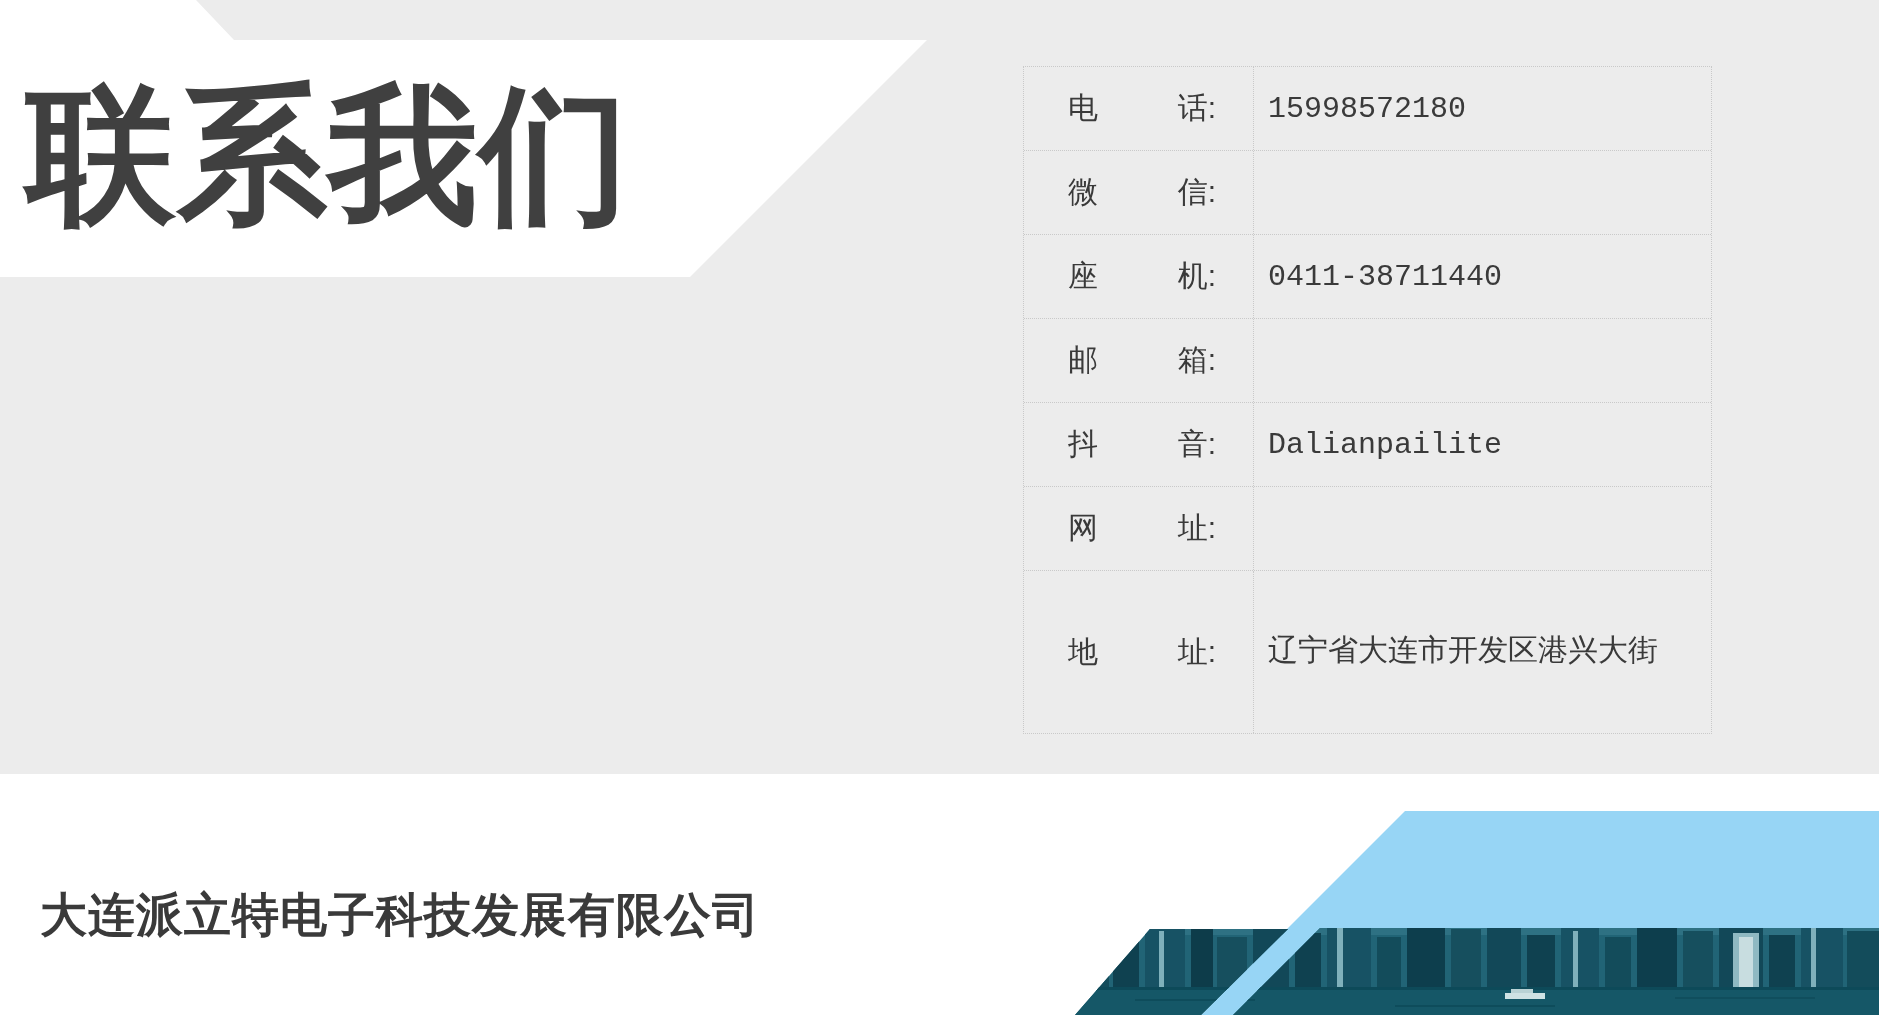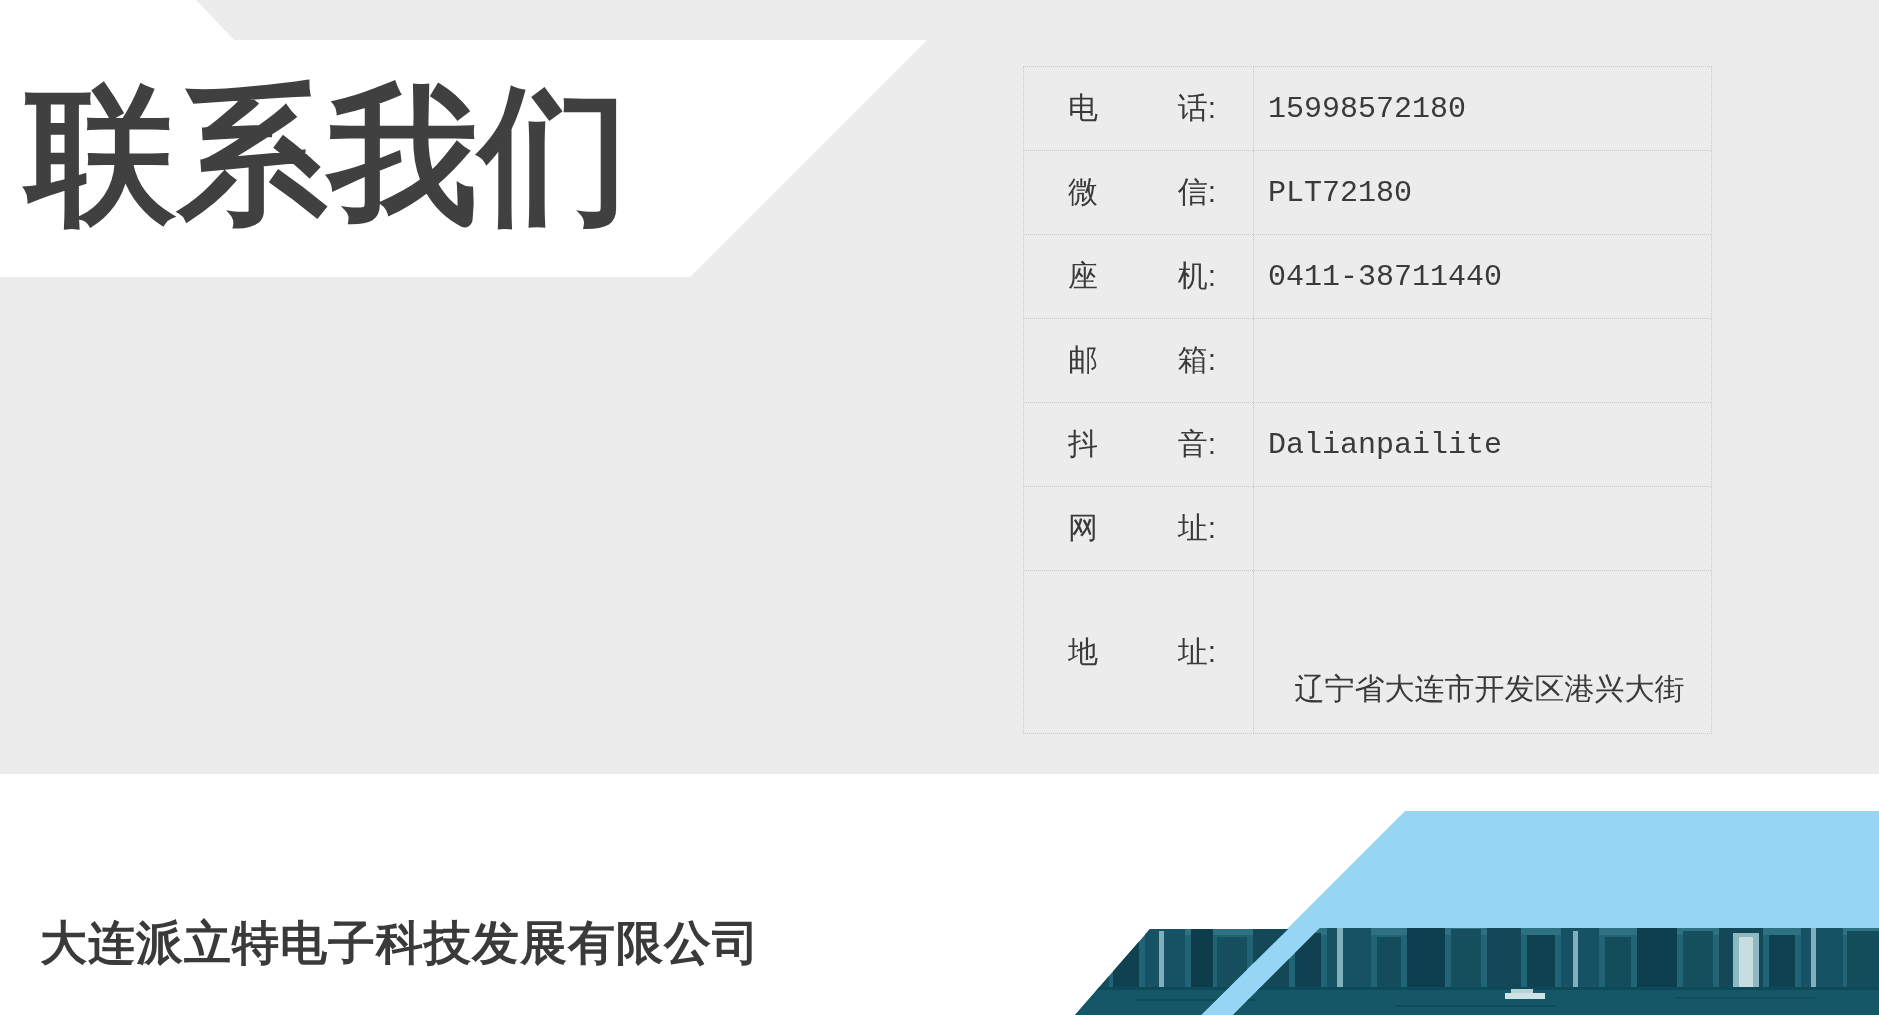--- a/index.html
+++ b/index.html
@@ -32,28 +32,28 @@
     color:var(--text-dark,#3a3a3a);font-size:30px;
   }
   .crow{display:flex;height:84px;box-sizing:border-box;
     border-bottom:1px dotted var(--table-border,#c9c9c9);}
   .crow.last{height:162px;border-bottom:none;}
   .cell-label{width:230px;box-sizing:border-box;flex:0 0 230px;
     border-right:1px dotted var(--table-border,#c9c9c9);
     display:flex;align-items:center;}
   .lbl{margin-left:44px;width:148px;display:flex;justify-content:space-between;}
   .cell-value{flex:1;display:flex;align-items:center;padding-left:14px;white-space:nowrap;font-family:Liberation Mono, monospace;}
-  .cell-value.multiline{flex-direction:row;align-items:flex-end;justify-content:center;}
+  .cell-value.multiline{flex-direction:column;align-items:flex-start;justify-content:center;}
   .addr-line{line-height:84px;white-space:nowrap;}
 
   
   .bottom-band{position:absolute;left:0;top:774px;width:1879px;height:241px;
     background:var(--panel-white,#ffffff);}
   .company-name{
-    position:absolute;left:40px;top:912px;
+    position:absolute;left:40px;top:884px;
     font-size:47px;font-weight:700;letter-spacing:1px;
     color:var(--text-dark,#3a3a3a);white-space:nowrap;
   }
 
   .corner-art{position:absolute;left:1075px;top:811px;width:804px;height:204px;}
 </style>
 </head>
 <body>
 
 <div id="slide">
@@ -73,21 +73,20 @@
       <div class="cell-value">15998572180</div>
     </div>
 
     <div class="crow">
       <div class="cell-label">
         <span class="lbl">
           <span>微</span>
           <span>信:</span>
         </span>
       </div>
-      <div class="cell-value">PLT72180</div>
     </div>
 
     <div class="crow">
       <div class="cell-label">
         <span class="lbl">
           <span>座</span>
           <span>机:</span>
         </span>
       </div>
       <div class="cell-value">0411-38711440</div>

